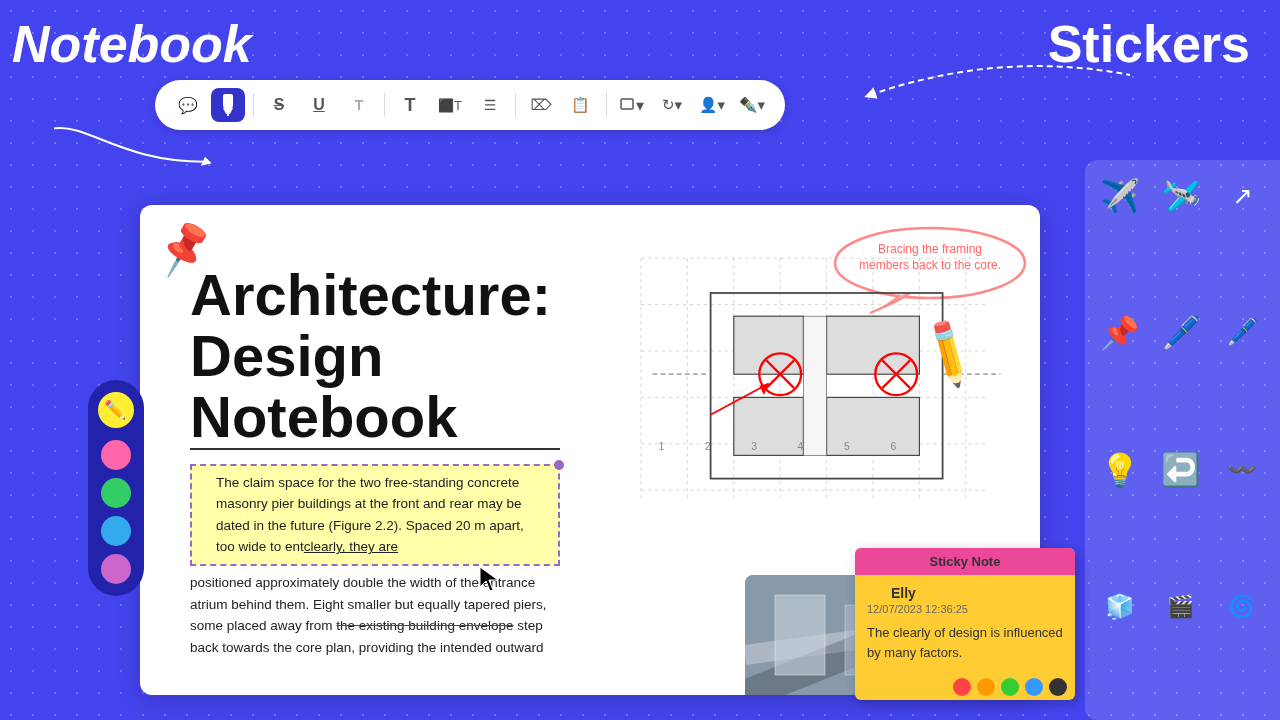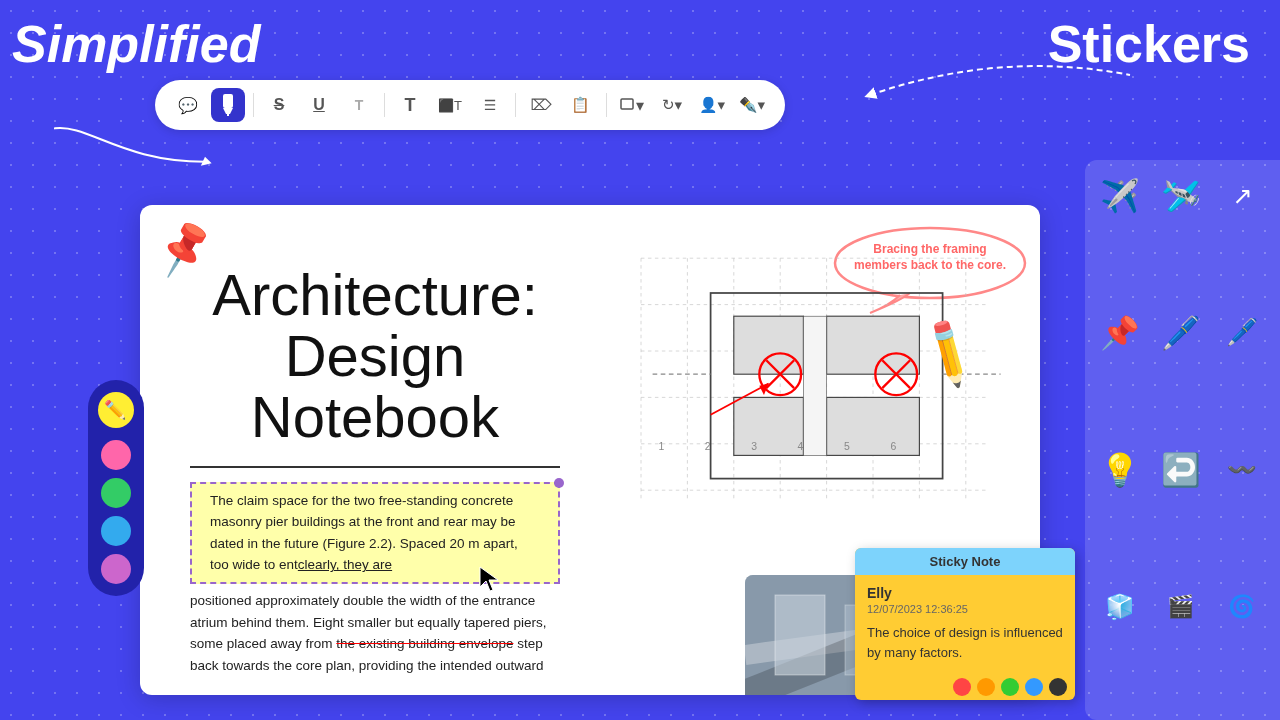--- a/index.html
+++ b/index.html
@@ -208,41 +208,40 @@
       top: 18px;
       left: 18px;
       font-size: 44px;
       z-index: 6;
       transform: rotate(-15deg);
     }
 
     
     #doc-title {
       font-size: 58px;
-      font-weight: 400;
+      font-weight: 700;
       color: #111;
       line-height: 1.05;
       margin-top: 30px;
-      margin-bottom: 18px;
-      text-align: center;
+      margin-bottom: 0;
     }
 
     
     #doc-divider {
       height: 2px;
       background: #333;
       margin-bottom: 14px;
       width: 100%;
     }
 
     
     #highlight-box {
       border: 2px dashed #9966cc;
       background: #ffffaa;
-      padding: 6px 18px;
+      padding: 6px 24px;
       margin-bottom: 6px;
       position: relative;
     }
     #highlight-box::before {
       content: '';
       position: absolute;
       top: -6px;
       right: -6px;
       width: 10px;
       height: 10px;
@@ -281,21 +280,20 @@
       margin-top: 2px;
     }
 
     
     #speech-bubble {
       position: absolute;
       top: 20px;
       right: 20px;
       width: 190px;
       height: 80px;
-      font-weight: bold;
     }
 
     
     #pencil-sticker {
       position: absolute;
       top: 120px;
       right: 60px;
       font-size: 48px;
       transform: rotate(30deg);
       z-index: 6;
@@ -320,37 +318,38 @@
       right: 205px;
       width: 220px;
       background: #ffcc33;
       border-radius: 6px;
       box-shadow: 3px 3px 12px rgba(0,0,0,0.25);
       z-index: 20;
       overflow: hidden;
     }
 
     #sticky-header {
-      background: #7dd3fc;
+      background: #ec4899;
       padding: 6px 10px;
       font-size: 13px;
       font-weight: bold;
       color: #333;
       text-align: center;
     }
 
     #sticky-body {
       padding: 10px 12px 12px;
     }
 
     #sticky-author {
       font-size: 14px;
       font-weight: bold;
       color: #333;
       margin-bottom: 2px;
+      margin-left: 24px;
     }
     #sticky-date {
       font-size: 11px;
       color: #666;
       margin-bottom: 8px;
     }
     #sticky-content {
       font-size: 13px;
       color: #333;
       line-height: 1.5;
@@ -383,21 +382,21 @@
       position: absolute;
       top: 45px;
       left: 860px;
       z-index: 10;
     }
   </style>
 </head>
 <body>
 
 <div id="header">
-  <div id="highlight-title">Simplified</div>
+  <div id="highlight-title">Notebook</div>
 
   <svg id="highlight-arrow" viewBox="0 0 220 60" xmlns="http://www.w3.org/2000/svg">
     <path d="M 20 10 C 60 5, 100 50, 200 50" stroke="white" stroke-width="2.5" fill="none" stroke-linecap="round"></path>
     <polygon points="200,44 208,52 195,55" fill="white"></polygon>
   </svg>
 
   <div id="toolbar">
     <button class="toolbar-btn">💬</button>
     <button class="toolbar-btn active">
       <svg width="18" height="22" viewBox="0 0 18 22">
@@ -545,21 +544,21 @@
     </div>
   </div>
 
 </div>
 
 <div id="sticky-note">
   <div id="sticky-header">Sticky Note</div>
   <div id="sticky-body">
     <div id="sticky-author">Elly</div>
     <div id="sticky-date">12/07/2023 12:36:25</div>
-    <div id="sticky-content">The choice of design is influenced by many factors.</div>
+    <div id="sticky-content">The clearly of design is influenced by many factors.</div>
   </div>
   <div id="sticky-footer">
     <div class="sticky-dot" style="background:#ff4444;"></div>
     <div class="sticky-dot" style="background:#ff9900;"></div>
     <div class="sticky-dot" style="background:#33cc33;"></div>
     <div class="sticky-dot" style="background:#3399ff;"></div>
     <div class="sticky-dot" style="background:#333;"></div>
   </div>
 </div>
 

